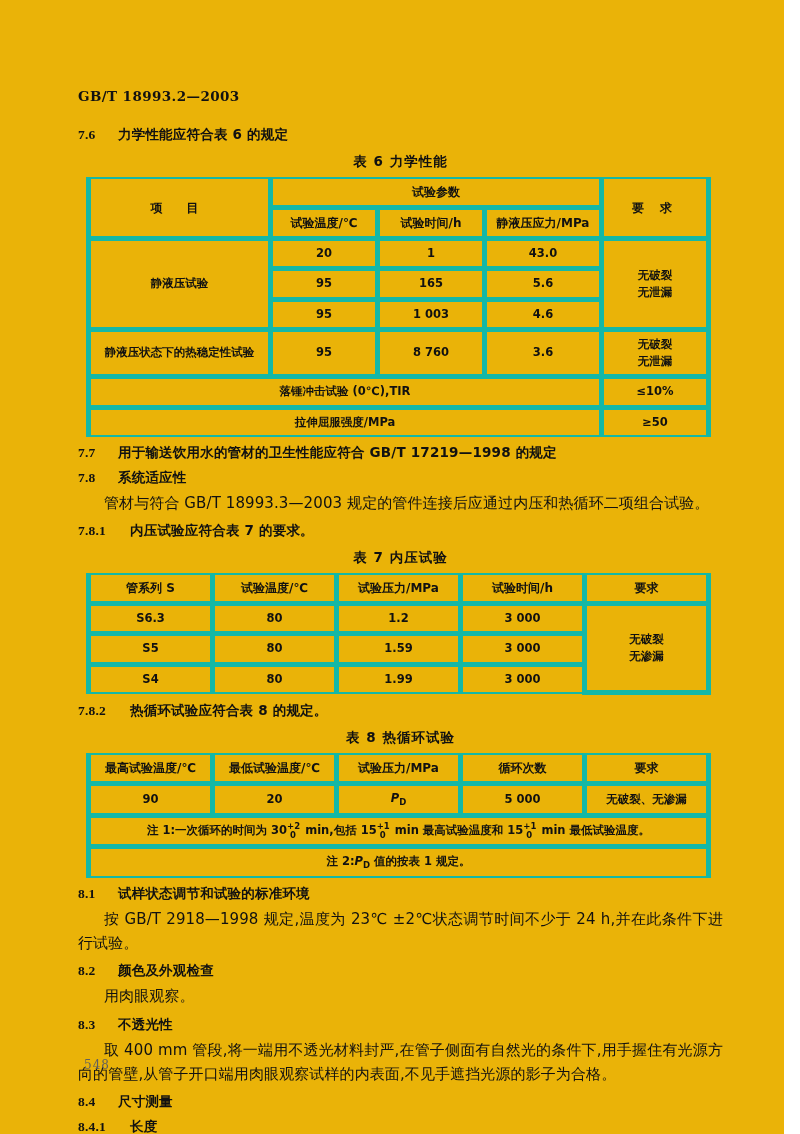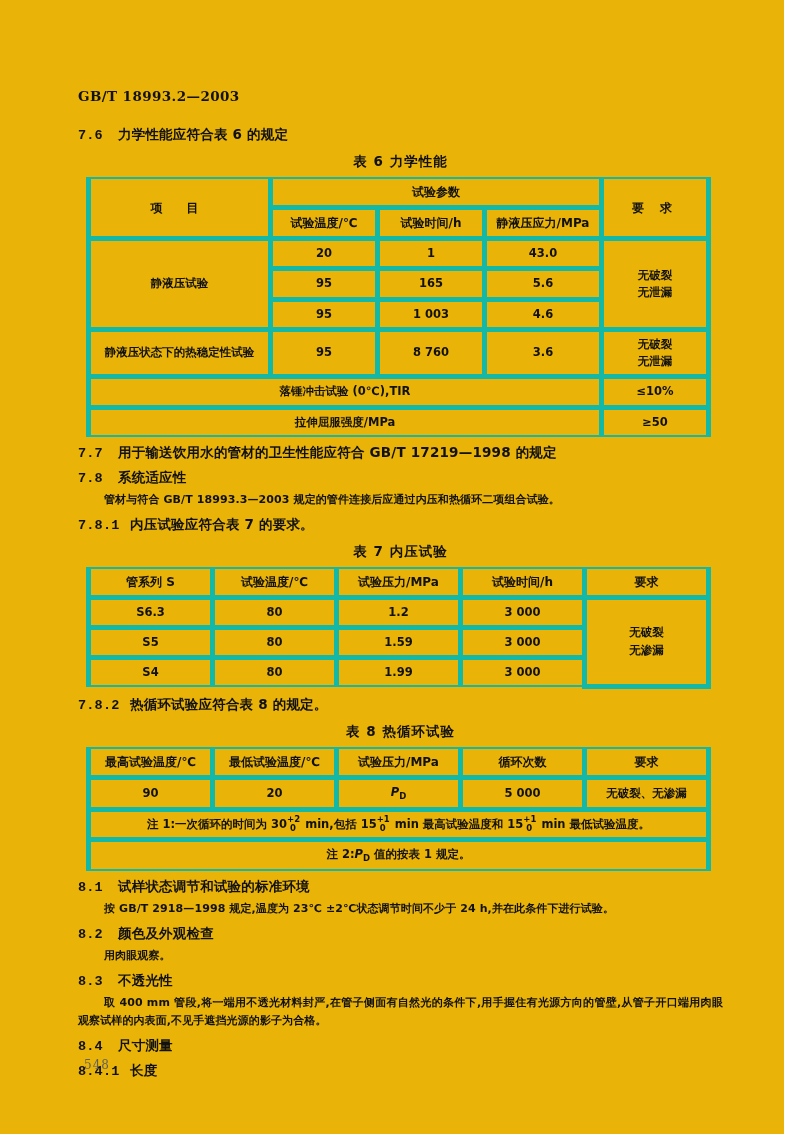--- a/index.html
+++ b/index.html
@@ -36,28 +36,28 @@
   
   .clause {
     font-size: 13.5px;
     font-weight: bold;
     margin: 7px 0 4px 0;
     letter-spacing: 0.2px;
   }
   .clause .num {
     display: inline-block;
     min-width: 34px;
-    font-family: Liberation Mono, monospace;
+    font-family: Liberation Serif, serif;
   }
   .clause .num.wide { min-width: 46px; }
   .clause .ttl { margin-left: 6px; }
 
   .para {
-    font-size: 11px;
-    font-weight: bold;
+    font-size: 15px;
+    font-weight: normal;
     line-height: 1.62;
     text-align: justify;
     margin: 2px 0 3px 0;
     letter-spacing: 0.1px;
   }
   .para.indent { text-indent: 26px; }
 
   
   .tbl-caption {
     text-align: center;

